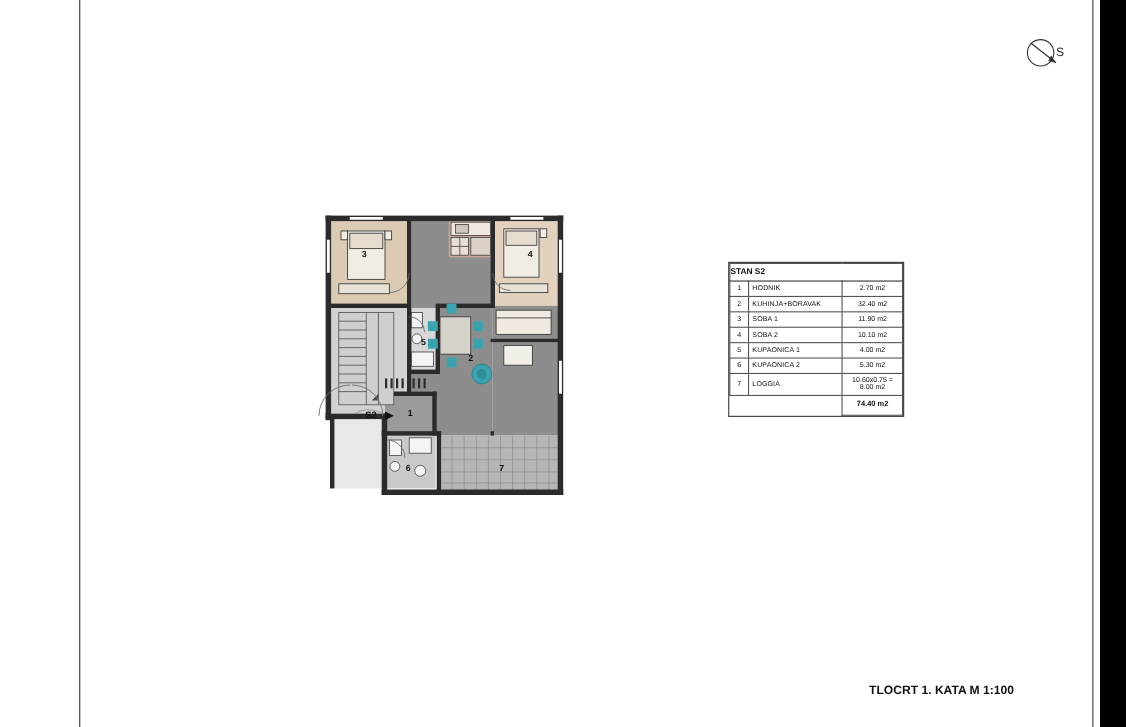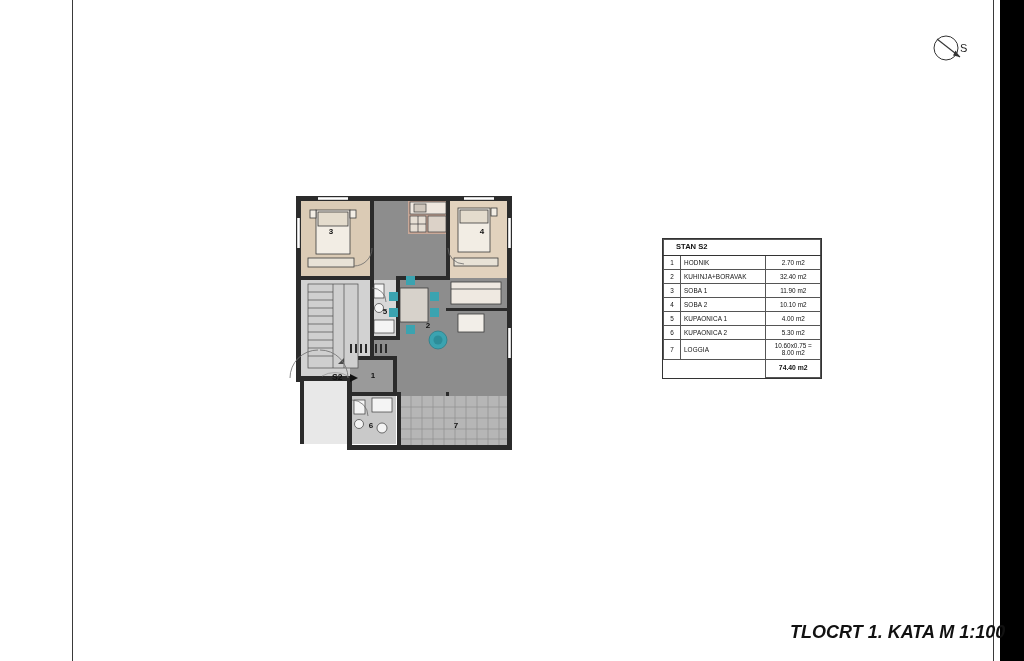--- a/index.html
+++ b/index.html
@@ -47,25 +47,24 @@
     font-size: 16.5px;
     font-weight: bold;
     color: #1a1a1a;
     letter-spacing: 0.2px;
     white-space: nowrap;
   }
   .footer-title {
     position: absolute;
     left: 790px;
     top: 622px;
-    font-size: 18px;
+    font-size: 11px;
     font-weight: bold;
     color: #111;
     white-space: nowrap;
-    font-style: italic;
   }
   
   .north {
     position: absolute;
     left: 928px;
     top: 30px;
     width: 48px;
     height: 38px;
   }
   .north-label {
@@ -97,21 +96,21 @@
     line-height: 1.15;
     height: 9px;
   }
   .tbl .c-num { width: 13px; text-align: center; }
   .tbl .c-name { width: 86px; text-align: left; letter-spacing: 0.1px;}
   .tbl .c-area { width: 55px; text-align: center; }
   .tbl-head td {
     font-size: 7.6px;
     font-weight: bold;
     border-bottom: 1px solid #333;
-    padding: 3px 12px;
+    padding: 3px 0;
     text-align: left;
   }
   .tbl .total td {
     font-size: 6.8px;
     font-weight: bold;
     text-align: center;
     padding: 4px 3px;
   }
   .tbl .total td.blank { border: none; }
 

